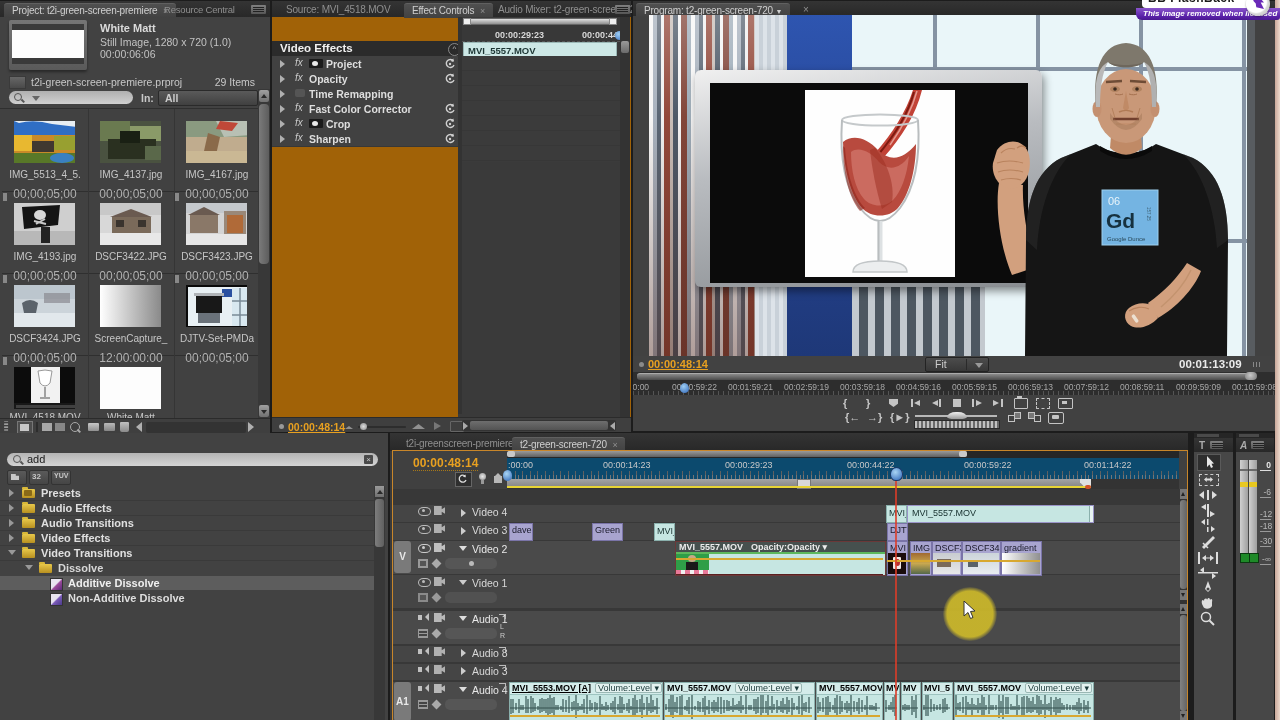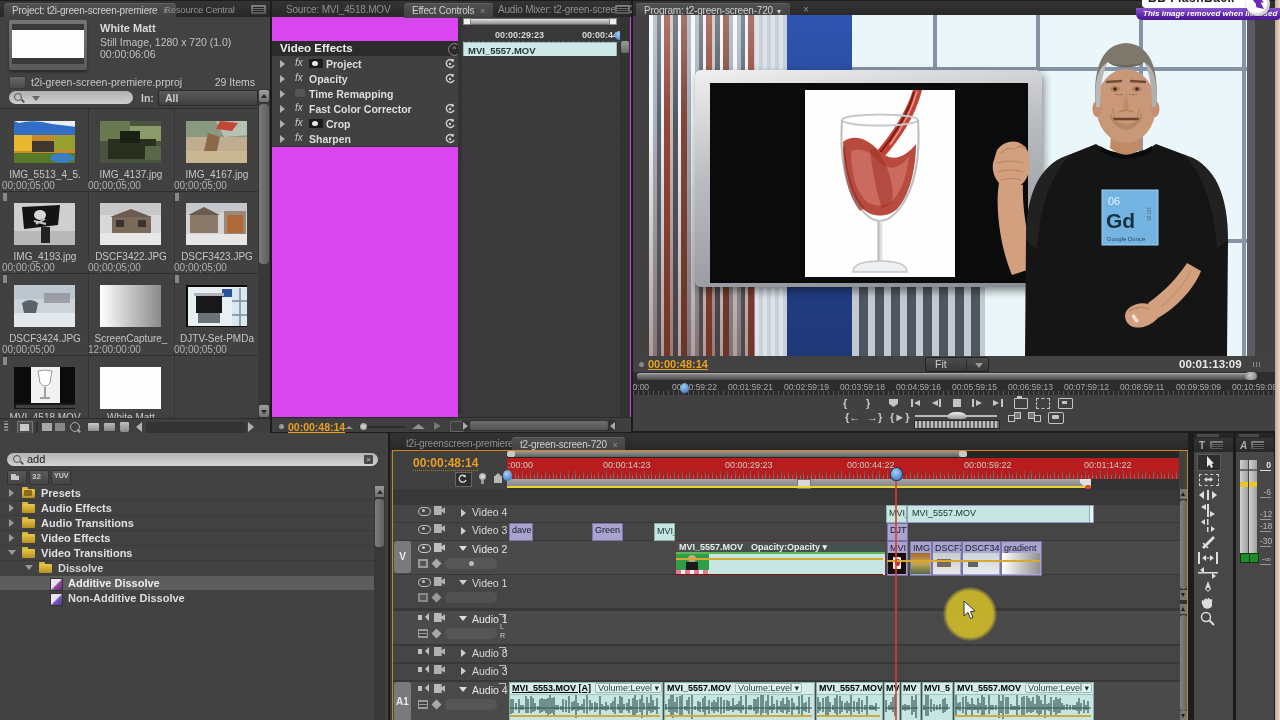--- a/index.html
+++ b/index.html
@@ -8,21 +8,21 @@
 .tabbar{background:linear-gradient(#343434,#282828)}
 .tab{position:absolute;top:2px;height:14px;line-height:14px;font-size:10px;letter-spacing:-0.2px;color:#8f8f8f;padding:0 8px;white-space:nowrap}
 .tab.active{background:linear-gradient(#505050,#414141);color:#cfcfcf;border-radius:3px 3px 0 0;border-top:1px solid #606060}
 .x{color:#909090;font-size:9px;margin-left:3px}
 .menuicon{position:absolute;width:15px;height:9px;background:linear-gradient(#808080,#565656);border-radius:1px}
 .menuicon:before{content:"";position:absolute;left:2px;top:2px;width:11px;height:1px;background:#222;box-shadow:0 2px 0 #222,0 4px 0 #222}
 .tri-r{width:0;height:0;border-top:4px solid transparent;border-bottom:4px solid transparent;border-left:5px solid #b0b0b0}
 .tri-d{width:0;height:0;border-left:4px solid transparent;border-right:4px solid transparent;border-top:5px solid #b0b0b0}
 .cell{position:absolute;width:86px;height:82px;border-right:1px solid #353535;border-bottom:1px solid #2f2f2f}
 .cname{position:absolute;top:60px;width:100%;text-align:center;font-size:10px;color:#c6c6c6;white-space:nowrap}
-.cdur{position:absolute;top:71px;width:100%;font-size:10px;color:#b0b0b0}
+.cdur{position:absolute;top:78px;width:100%;text-align:center;font-size:12px;color:#b0b0b0}
 .thumb{position:absolute;left:12px;top:12px;width:61px;height:42px;overflow:hidden;filter:blur(0.4px)}
 .erow{position:absolute;left:0;width:188px;height:15px;border-bottom:1px solid #383838;background:#414141}
 .erow .nm{position:absolute;left:48px;top:2px;font-size:10.5px;font-weight:bold;color:#dedede;white-space:nowrap}
 .erow .fx{position:absolute;left:23px;top:1px;font-size:10px;font-style:italic;color:#c8c8c8}
 .folder{position:absolute;width:13px;height:9px;background:linear-gradient(#e8c84a,#b89020);border-radius:1px}
 .folder:before{content:"";position:absolute;left:0;top:-2px;width:6px;height:2px;background:#d8b838;border-radius:1px 1px 0 0}
 .clip{position:absolute;overflow:hidden;font-size:9px}
 .pclip{background:#a8a4cf;border:1px solid #7a74a8;color:#1a1a2a}
 .pclip .lb{position:absolute;left:2px;top:1px;white-space:nowrap;overflow:hidden}
 .cclip{background:#c6e6e2;border:1px solid #8ab0ac;color:#17302e}
@@ -237,21 +237,21 @@
      <div class="abs" style="left:77px;top:11px;width:4px;height:1.5px;background:#aaa;transform:rotate(45deg)"></div>
      <div class="abs" style="left:88px;top:4px;width:11px;height:8px;background:linear-gradient(#c8c8c8,#909090);border-radius:1px"></div>
      <div class="abs" style="left:104px;top:4px;width:11px;height:8px;background:linear-gradient(#b8b8b8,#858585);border-radius:1px"></div>
      <div class="abs" style="left:120px;top:3px;width:9px;height:10px;background:linear-gradient(#c0c0c0,#8a8a8a);border-radius:1px 1px 2px 2px"></div>
      <div class="abs" style="left:136px;top:3px;width:0;height:0;border-top:5px solid transparent;border-bottom:5px solid transparent;border-right:6px solid #b0b0b0"></div>
      <div class="abs" style="left:146px;top:3px;width:100px;height:11px;background:#333;border-radius:2px"></div>
      <div class="abs" style="left:248px;top:3px;width:0;height:0;border-top:5px solid transparent;border-bottom:5px solid transparent;border-left:6px solid #b0b0b0"></div>
   </div>
 </div>
 
-<div class="abs" id="ec" style="left:272px;top:1px;width:359px;height:430px;background:#d946ef">
+<div class="abs" id="ec" style="left:272px;top:1px;width:359px;height:430px;background:#a16207">
   <div class="abs tabbar" style="left:0;top:0;width:359px;height:16px">
     <div class="tab" style="left:6px;">Source: MVI_4518.MOV</div>
     <div class="tab active" style="left:132px;">Effect Controls <span class="x">×</span></div>
     <div class="tab" style="left:222px;max-width:130px;overflow:hidden;padding:0 4px">Audio Mixer: t2-green-screen-72</div>
     <div class="menuicon" style="right:1px;top:4px"></div>
   </div>
 
 
   <div class="abs" style="left:0;top:40px;width:186px;height:15px;background:#2b2b2b">
     <div class="abs" style="left:8px;top:1px;font-size:11.5px;font-weight:bold;color:#f0f0f0">Video Effects</div>
@@ -619,21 +619,21 @@
         <div class="abs" style="left:1px;top:3px;width:8px;height:7px;background:#b8b8b8"></div>
         <div class="abs" style="left:1px;top:0px;width:8px;height:4px;background:#b8b8b8;clip-path:polygon(50% 0,100% 100%,0 100%)"></div>
       </div>
 
     <div class="abs" style="left:114px;top:0;width:672px;height:7px;background:#262626">
       <div class="abs" style="left:0;top:0px;width:460px;height:6px;background:linear-gradient(#9a9a9a,#5f5f5f);border-radius:3px"></div>
       <div class="abs" style="left:0;top:0px;width:8px;height:6px;background:#c8c8c8;border-radius:2px"></div>
       <div class="abs" style="left:452px;top:0px;width:8px;height:6px;background:#c8c8c8;border-radius:2px"></div>
     </div>
 
-    <div class="abs" style="left:114px;top:7px;width:672px;height:21px;background:#b91c1c;overflow:hidden">
+    <div class="abs" style="left:114px;top:7px;width:672px;height:21px;background:#0c4a6e;overflow:hidden">
       <div class="abs" style="left:1px;top:2px;font-size:9px;color:#c8c8c8">:00:00</div>
       <div class="abs" style="left:96px;top:2px;font-size:9px;color:#c8c8c8">00:00:14:23</div>
       <div class="abs" style="left:218px;top:2px;font-size:9px;color:#c8c8c8">00:00:29:23</div>
       <div class="abs" style="left:340px;top:2px;font-size:9px;color:#c8c8c8">00:00:44:22</div>
       <div class="abs" style="left:457px;top:2px;font-size:9px;color:#c8c8c8">00:00:59:22</div>
       <div class="abs" style="left:577px;top:2px;font-size:9px;color:#c8c8c8">00:01:14:22</div>
       <div class="abs" style="left:0;top:13px;width:672px;height:8px;background:repeating-linear-gradient(90deg,#606060 0 1px,transparent 1px 7.6px)"></div>
       <div class="abs" style="left:0;top:17px;width:672px;height:4px;background:repeating-linear-gradient(90deg,#757575 0 1px,transparent 1px 3.8px)"></div>
     </div>
 

